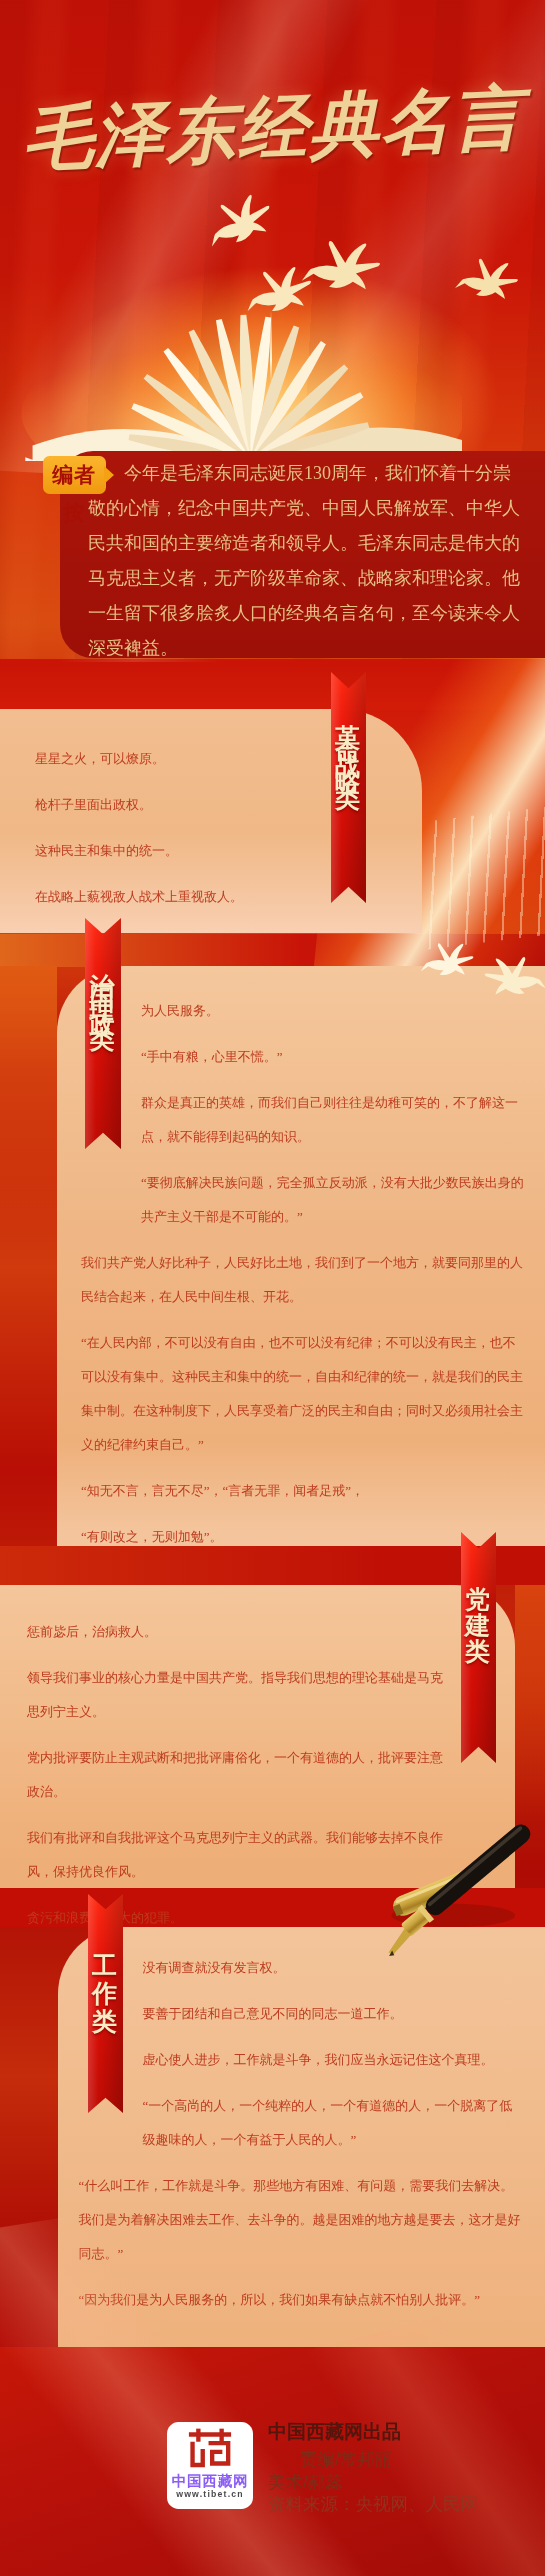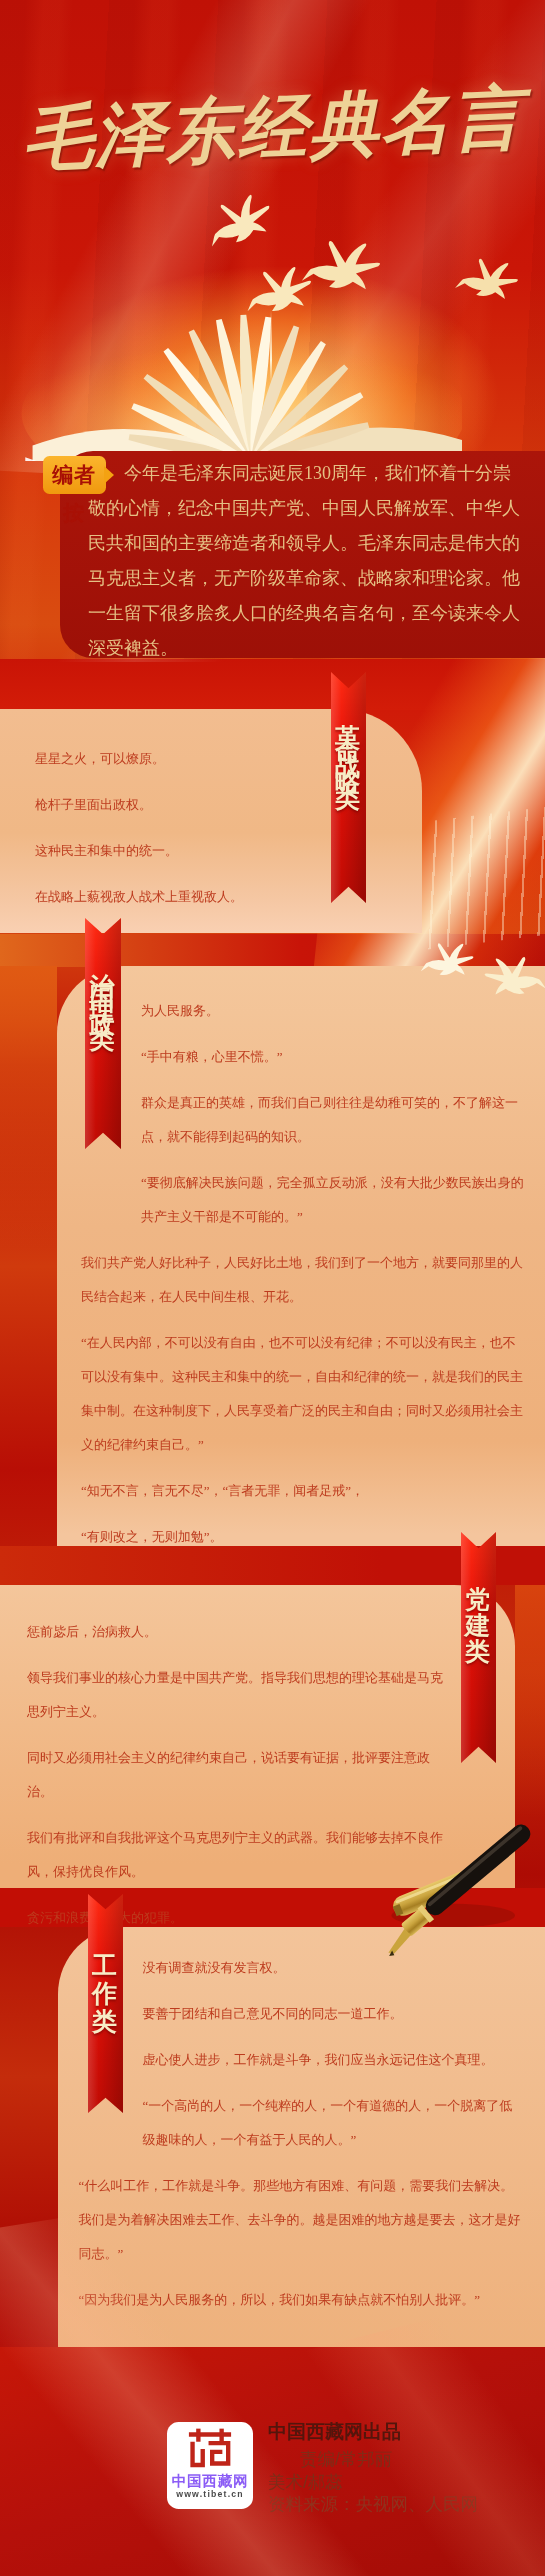--- a/index.html
+++ b/index.html
@@ -215,21 +215,21 @@
   </div>
   <svg class="abs doves-mid" viewBox="0 0 180 105">
     <use href="#dove" transform="translate(8,6) rotate(6) scale(0.82)" fill="#fdf5de"></use>
     <use href="#dove" transform="translate(178,22) rotate(-8) scale(-0.95,0.95)" fill="#faeecc"></use>
   </svg>
 
   <section class="abs panel panel3">
     <div class="quotes">
       <p class="quote">惩前毖后，治病救人。</p>
       <p class="quote">领导我们事业的核心力量是中国共产党。指导我们思想的理论基础是马克思列宁主义。</p>
-      <p class="quote">同时又必须用社会主义的纪律约束自己，说话要有证据，批评要注意政治。</p>
+      <p class="quote">党内批评要防止主观武断和把批评庸俗化，一个有道德的人，批评要注意政治。</p>
       <p class="quote">我们有批评和自我批评这个马克思列宁主义的武器。我们能够去掉不良作风，保持优良作风。</p>
       <p class="quote">贪污和浪费是极大的犯罪。</p>
     </div>
   </section>
   <div class="abs ribbon r3">
     <span class="rlabel">党建类</span>
   </div>
 
   <svg class="abs pen" viewBox="0 0 240 230">
     <defs>

